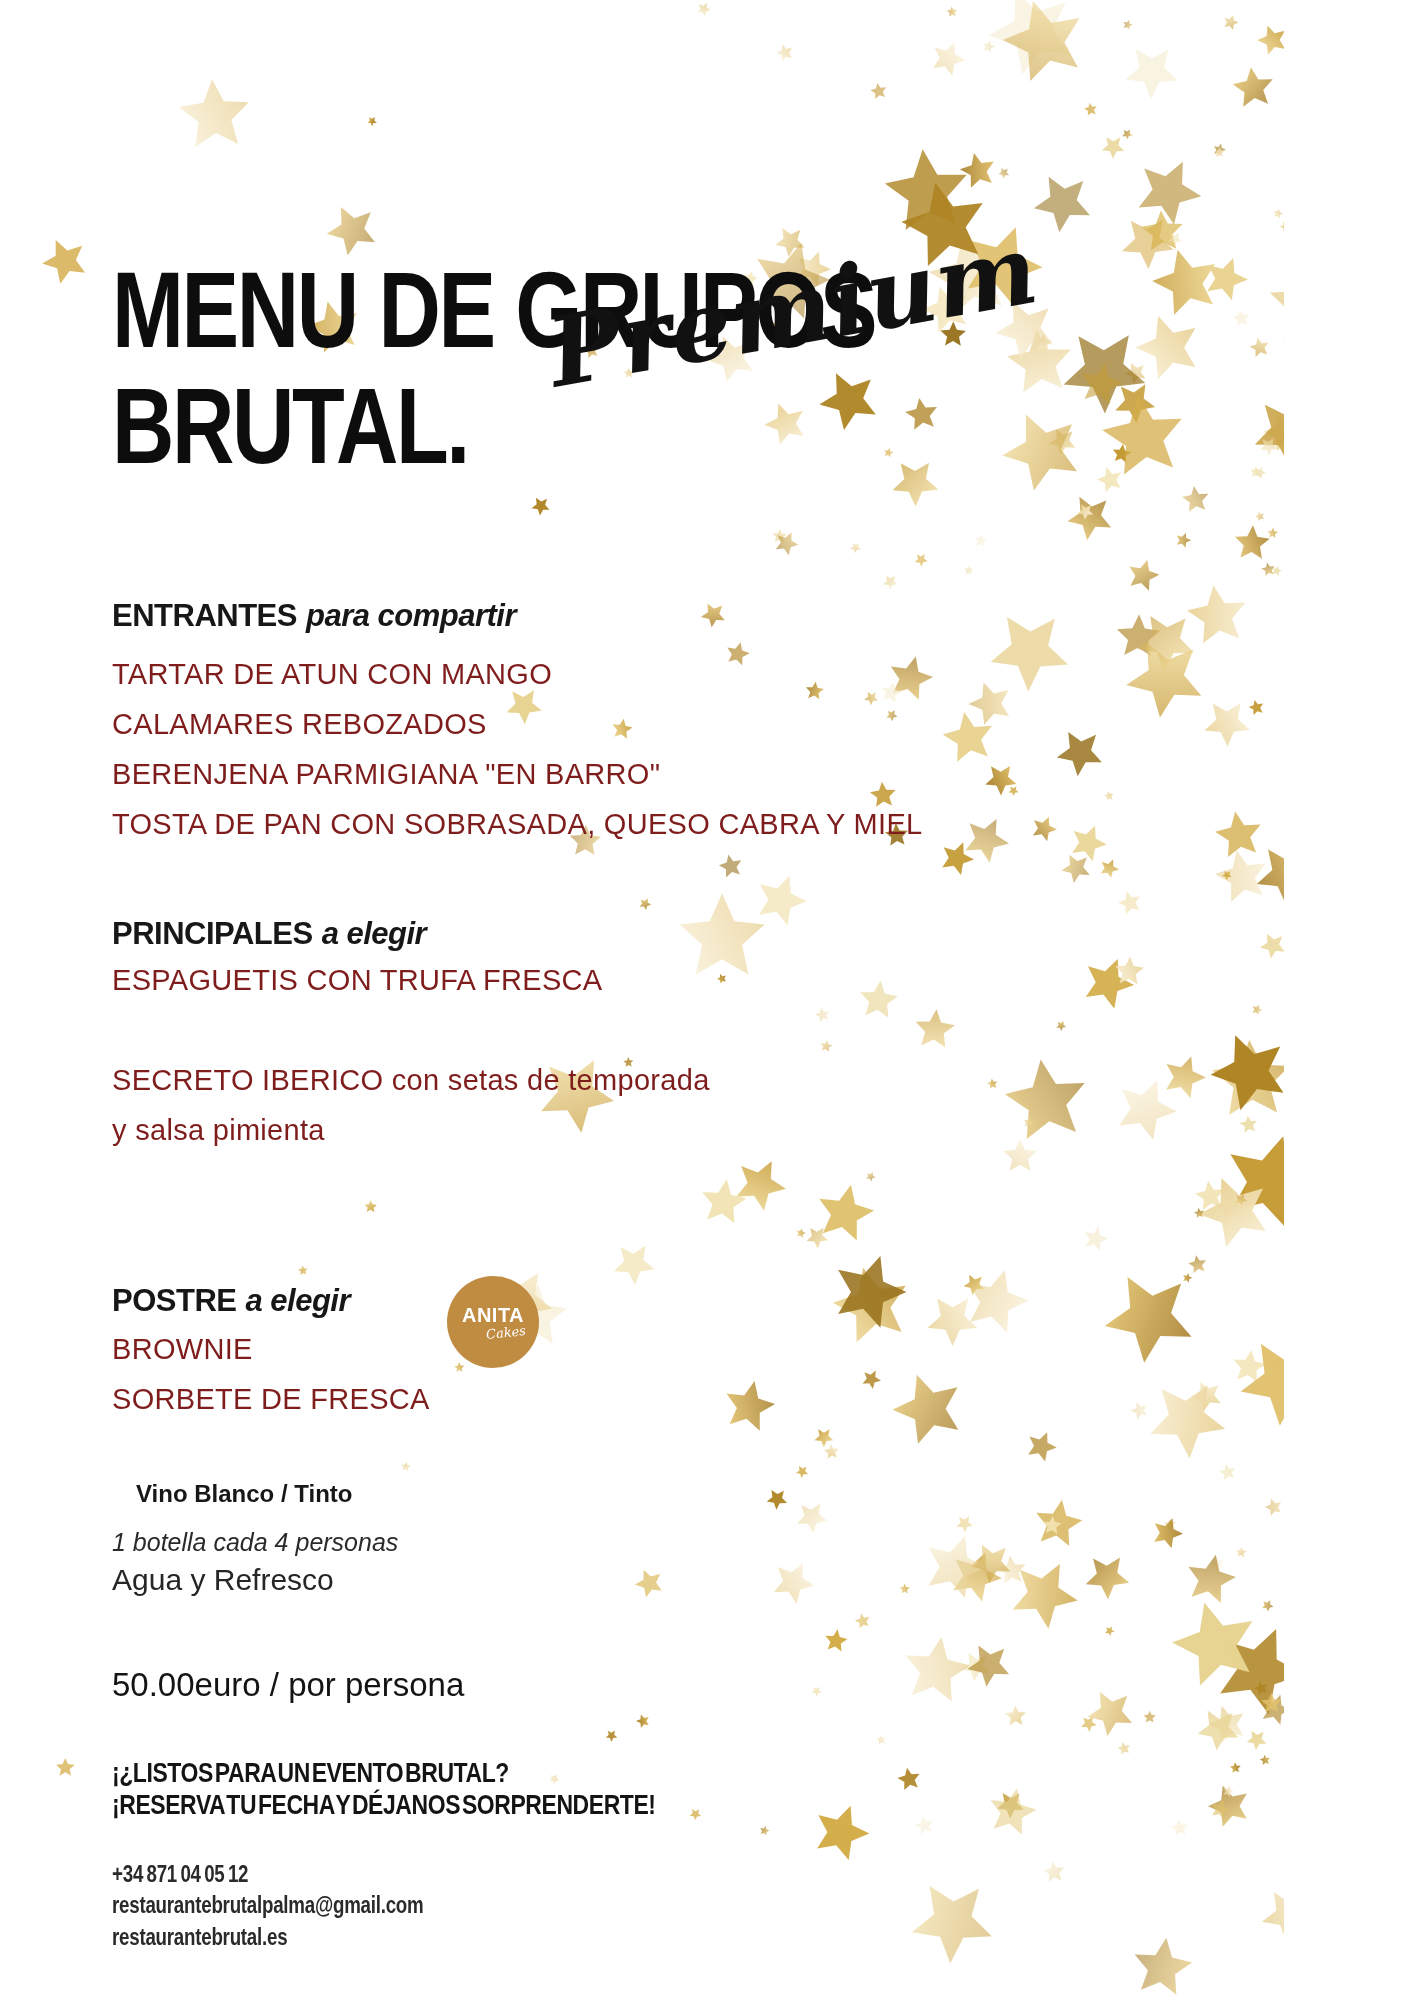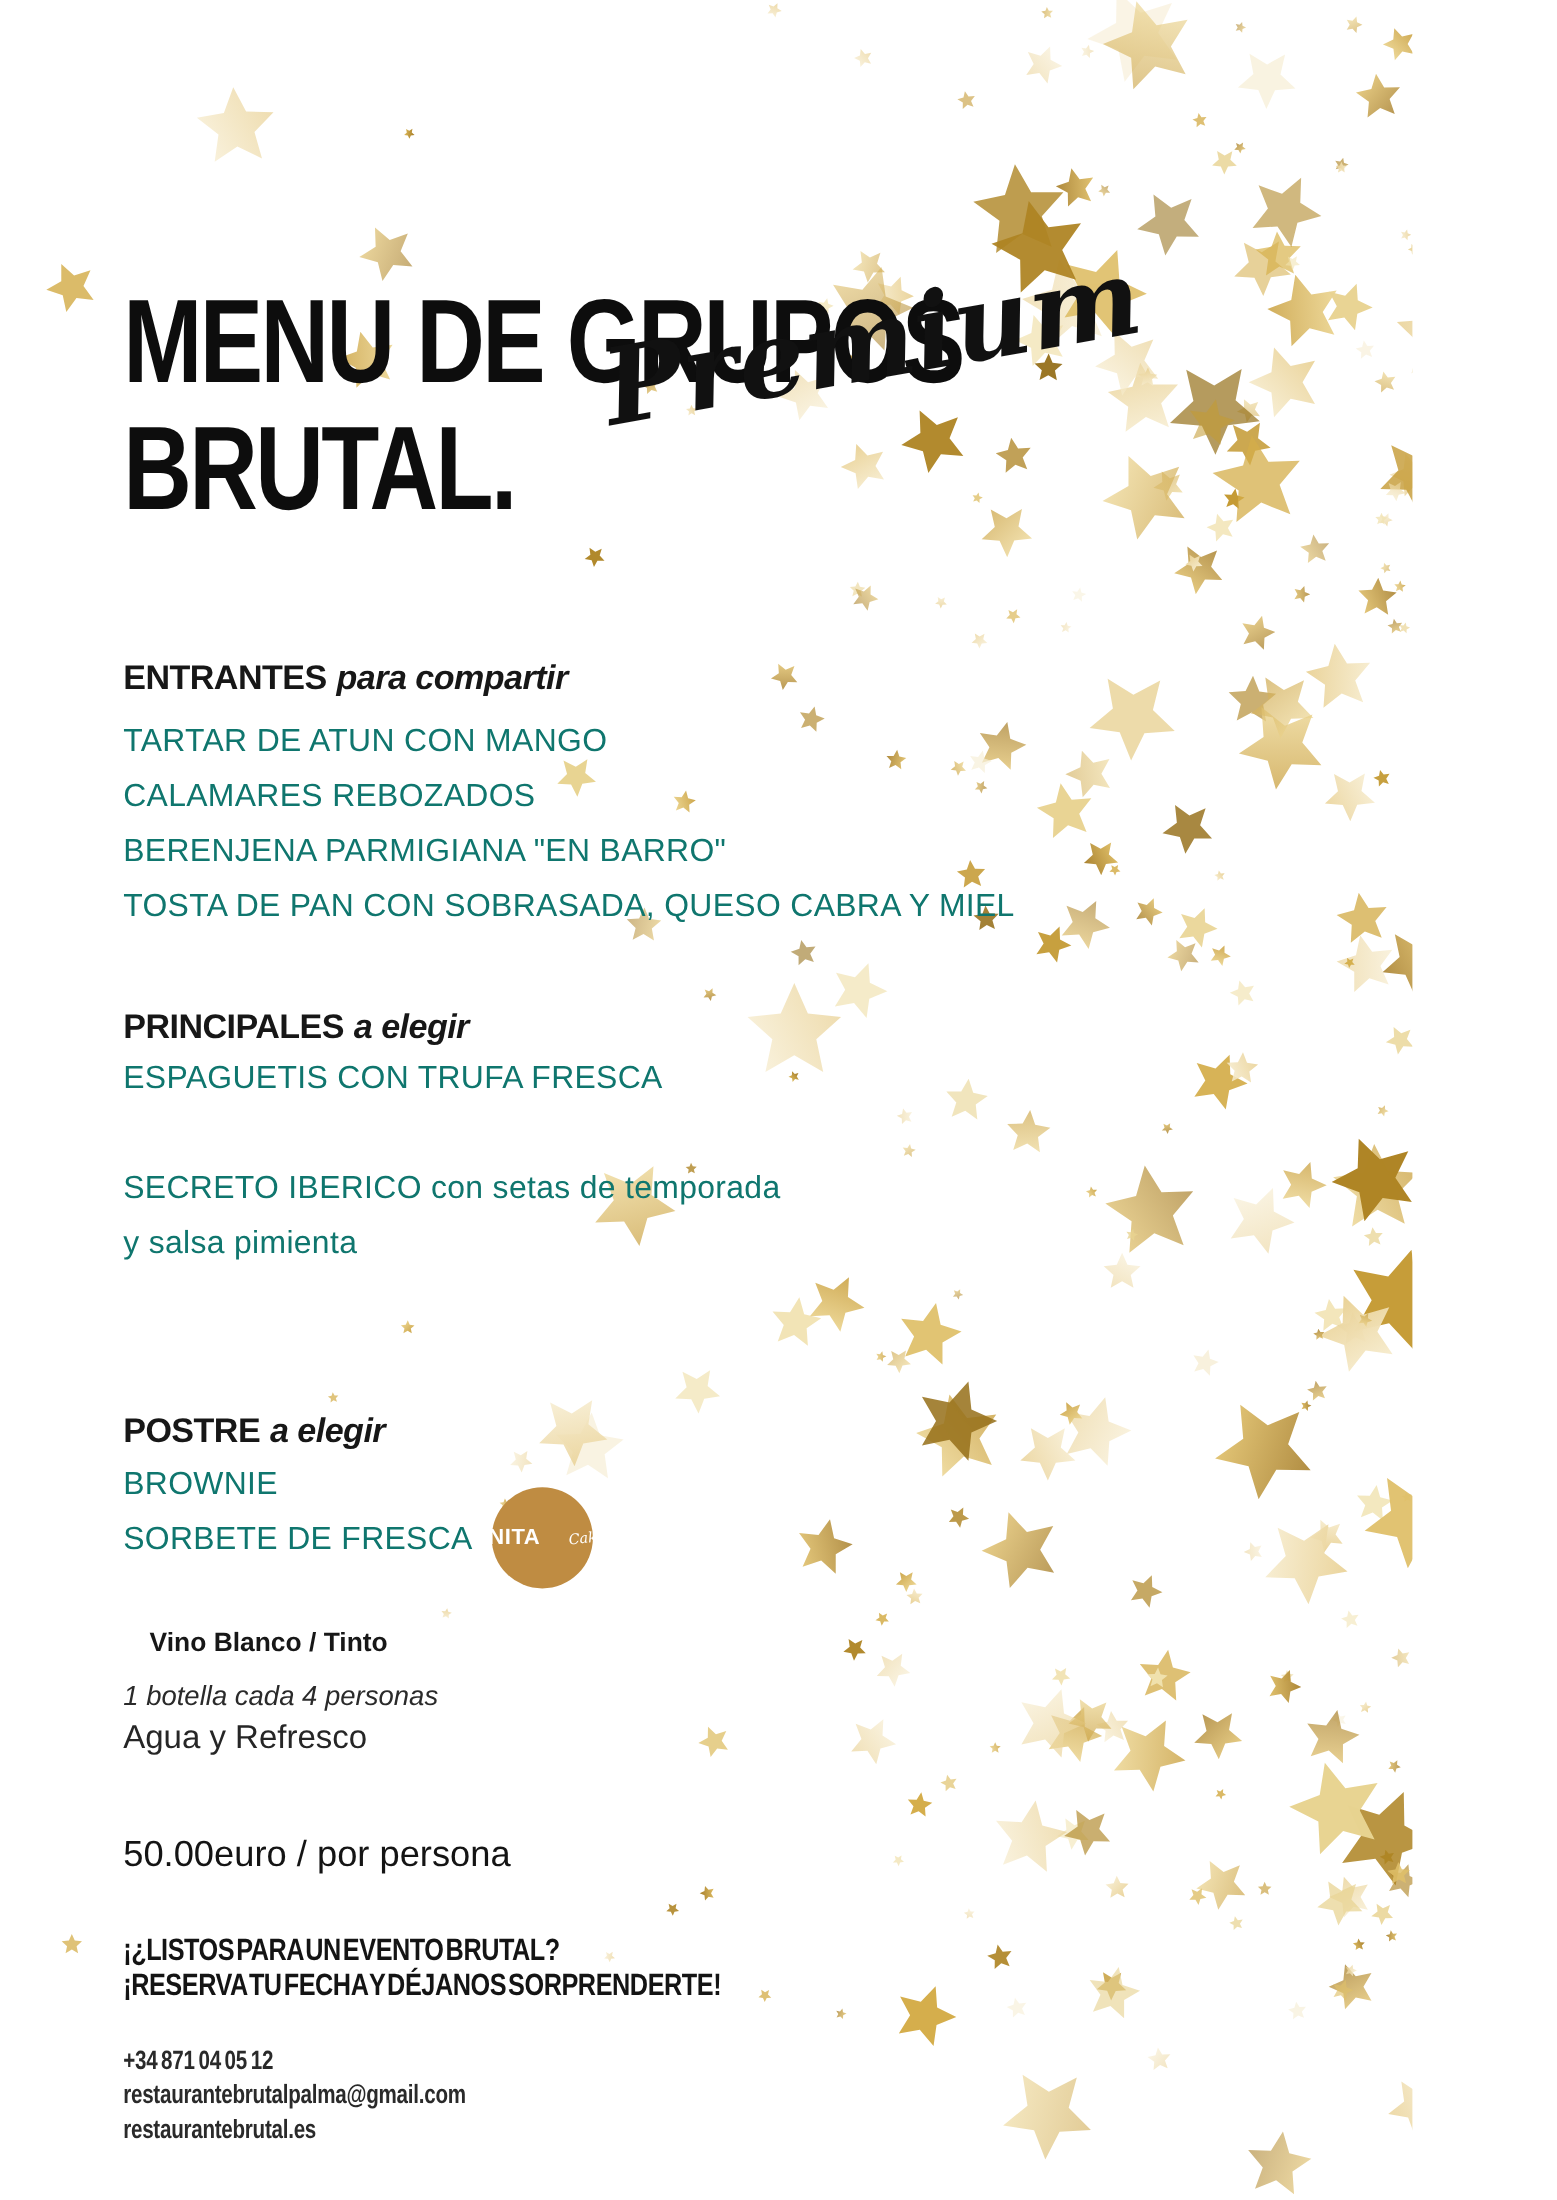--- a/index.html
+++ b/index.html
@@ -42,29 +42,29 @@
     font-size:31px;
     letter-spacing:-0.5px;
     color:#171717;
     white-space:nowrap;
   }
   .hd .note{font-style:italic;margin-left:9px;}
   .it{
     font-weight:400;
     font-size:29px;
     letter-spacing:0.3px;
-    color:#0f766e;
+    color:#7f1d1d;
     white-space:nowrap;
   }
   .badge{
     position:absolute;
-    left:447px;top:1352px;
+    left:447px;top:1276px;
     width:92px;height:92px;
     border-radius:50%;
-    display:flex;
+    display:flex;flex-direction:column;
     align-items:center;justify-content:center;
     z-index:3;
   }
   .badge .b-title{
     color:#ffffff;font-weight:700;font-size:20px;letter-spacing:0.5px;line-height:20px;
   }
   .badge .b-sub{
     color:#ffffff;
     font-family:"DejaVu Serif", serif;
     font-style:italic;font-size:13px;line-height:14px;

